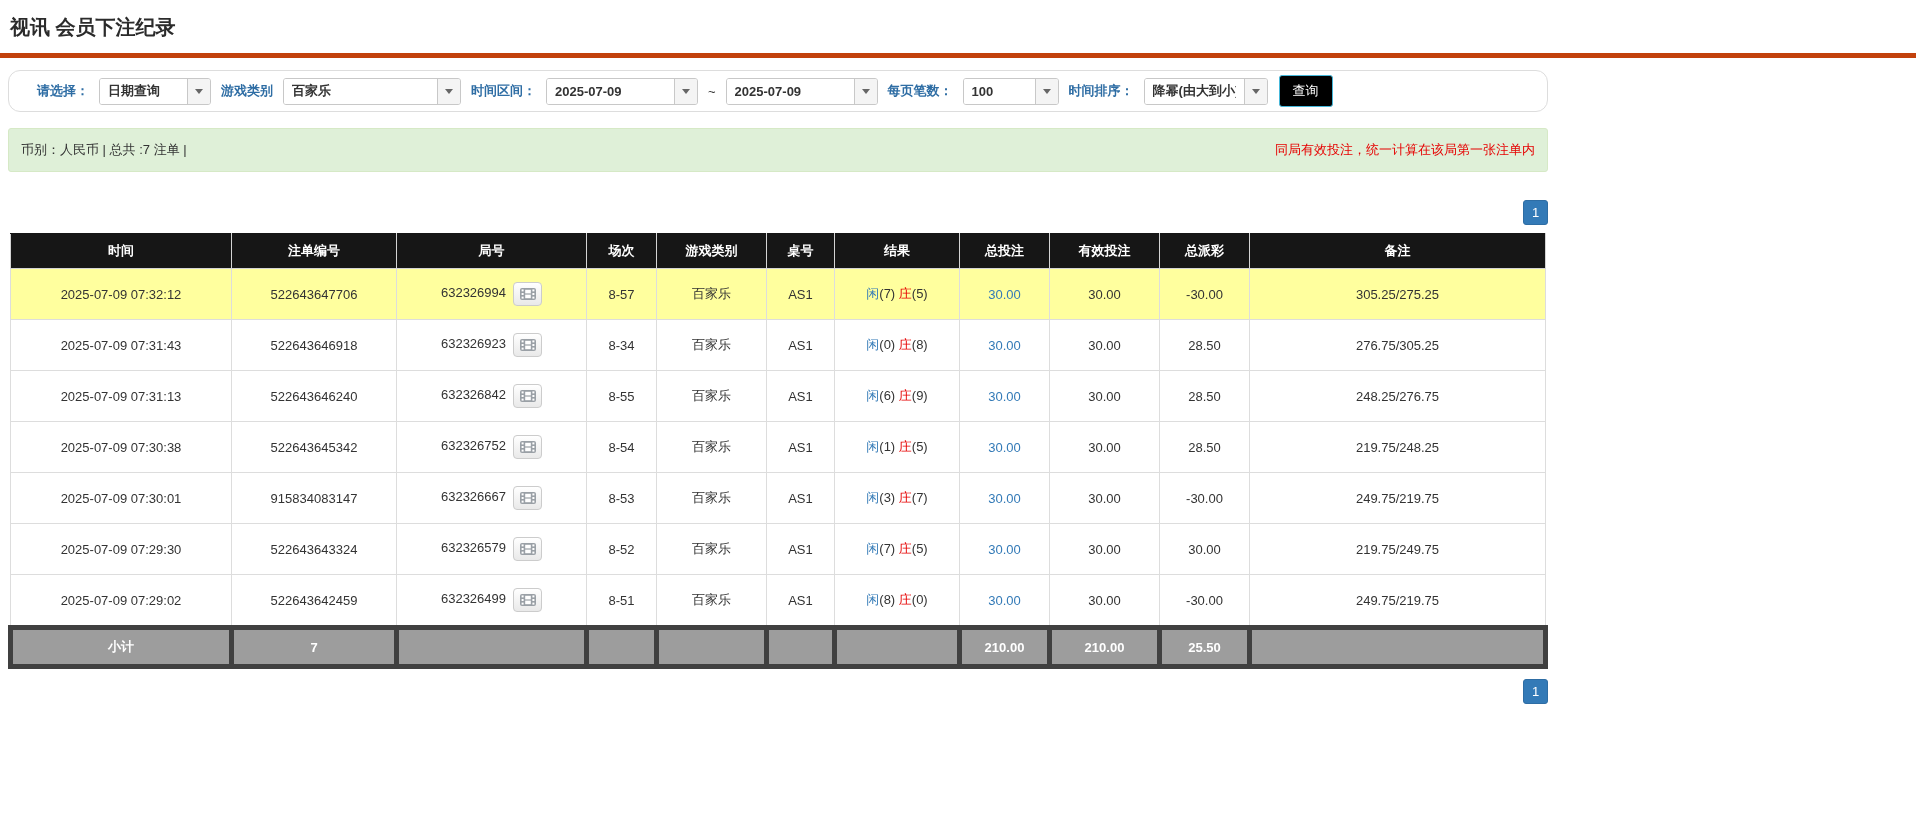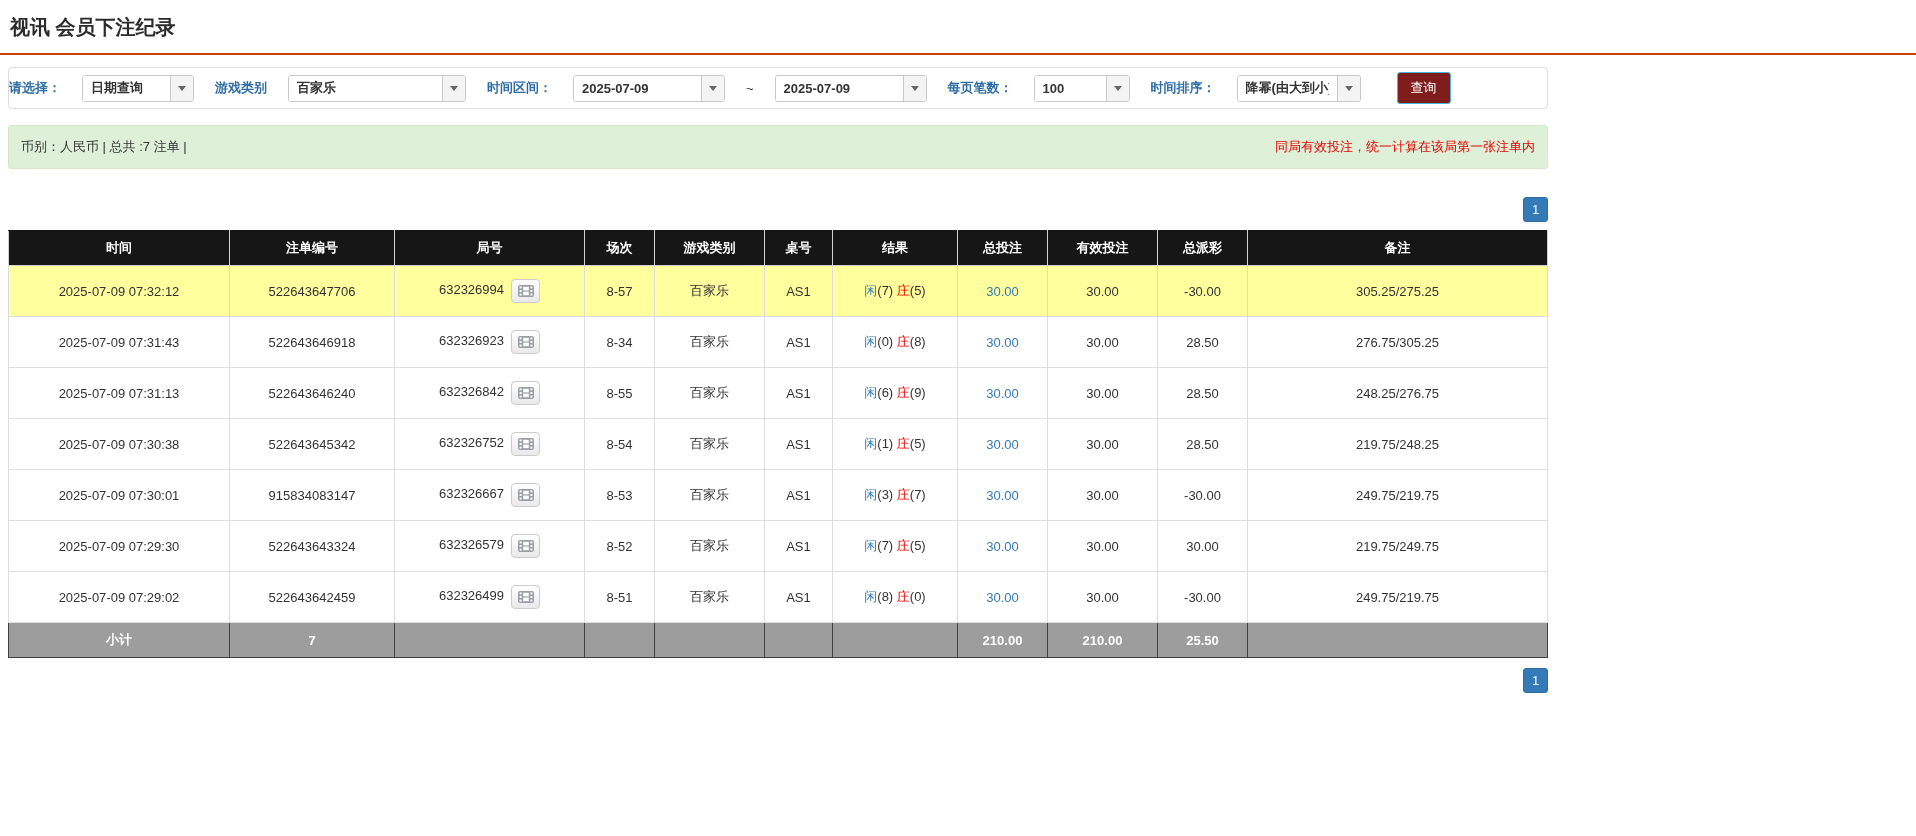--- a/index.html
+++ b/index.html
@@ -1,39 +1,39 @@
 <!DOCTYPE html>
 <html><head>
 <meta charset="utf-8">
 <style>
   * { box-sizing: border-box; }
   html,body { margin:0; padding:0; background:#fff; }
   body { font-family:"Liberation Sans","DejaVu Sans",sans-serif; font-size:13px; color:#333; }
 
   .page { width:1916px; min-height:836px; }
-  .page-header { padding:14px 10px 12px; border-bottom:2px solid #c2410c; }
+  .page-header { padding:14px 10px 12px; border-bottom:5px solid #c2410c; }
   .page-title { font-size:20px; font-weight:bold; color:#2b2b2b; margin:0; }
 
   .content { width:1548px; padding-left:8px; margin-top:12px; }
 
   
   .filter-panel {
-    border:1px solid #ddd; border-radius:4px; background:#fff;
-    display:flex; align-items:center; gap:21px; padding:7px 0; height:42px;
+    border:1px solid #ddd; border-radius:12px; background:#fff;
+    display:flex; align-items:center; gap:10px; padding:7px 28px; height:42px;
   }
   .flabel { color:#2e6da4; font-weight:bold; white-space:nowrap; }
   .combo { display:inline-flex; align-items:stretch; height:27px; border:1px solid #c8c8c8; border-radius:3px; background:#fff; overflow:hidden; }
   .combo input { border:none; outline:none; padding:0 8px; font-size:13px; font-family:inherit; color:#333; width:100%; background:#fff;font-weight:bold; }
   .combo .arrow-btn { width:23px; flex:0 0 23px; background:#f4f4f4; border:none; border-left:1px solid #c8c8c8; display:flex; align-items:center; justify-content:center; cursor:pointer; padding:0; }
   .arrow { width:0; height:0; border-left:4px solid transparent; border-right:4px solid transparent; border-top:5px solid #666; }
   .w110 { width:112px; } .w175 { width:178px; } .w150 { width:152px; } .w95 { width:96px; } .w148 { width:124px; }
   .tilde { color:#333; }
   .btn-search {
-    background:#7f1d1d; border:1px solid #46b8da; color:#fff; font-size:13px; font-family:inherit;
-    padding:6px 13px; border-radius:3px; cursor:pointer; margin-left:15px;
+    background:#000000; border:1px solid #46b8da; color:#fff; font-size:13px; font-family:inherit;
+    padding:6px 13px; border-radius:3px; cursor:pointer; margin-left:1px;
   }
 
   
   .summary-bar {
     margin-top:16px; background:#dff0d8; border:1px solid #d6e9c6; border-radius:3px;
     padding:12px 12px; display:flex; justify-content:space-between; align-items:center;
   }
   .summary-left { color:#333; }
   .summary-right { color:#e60000; }
 
@@ -60,21 +60,21 @@
   .c-player { color:#337ab7; }
   .c-banker { color:#e60000; }
   .neg { color:#e60000; }
   .bet-link { color:#337ab7; text-decoration:none; cursor:pointer; }
   .video-btn {
     margin-left:7px; width:29px; height:24px; vertical-align:middle;
     border:1px solid #ccc; border-radius:4px; background:linear-gradient(#ffffff,#e9e9e9);
     cursor:pointer; display:inline-flex; align-items:center; justify-content:center; padding:0;
   }
   tr.foot td {
-    background:#9d9d9d; color:#fff; font-weight:bold; border:1px solid #404040;
+    background:#9d9d9d; color:#fff; font-weight:bold; border:5px solid #404040;
     padding:8px 4px;
   }
 </style>
 </head>
 <body>
 
 <div class="page">
 
   <div class="page-header">
     <h1 class="page-title">视讯 会员下注纪录</h1>

